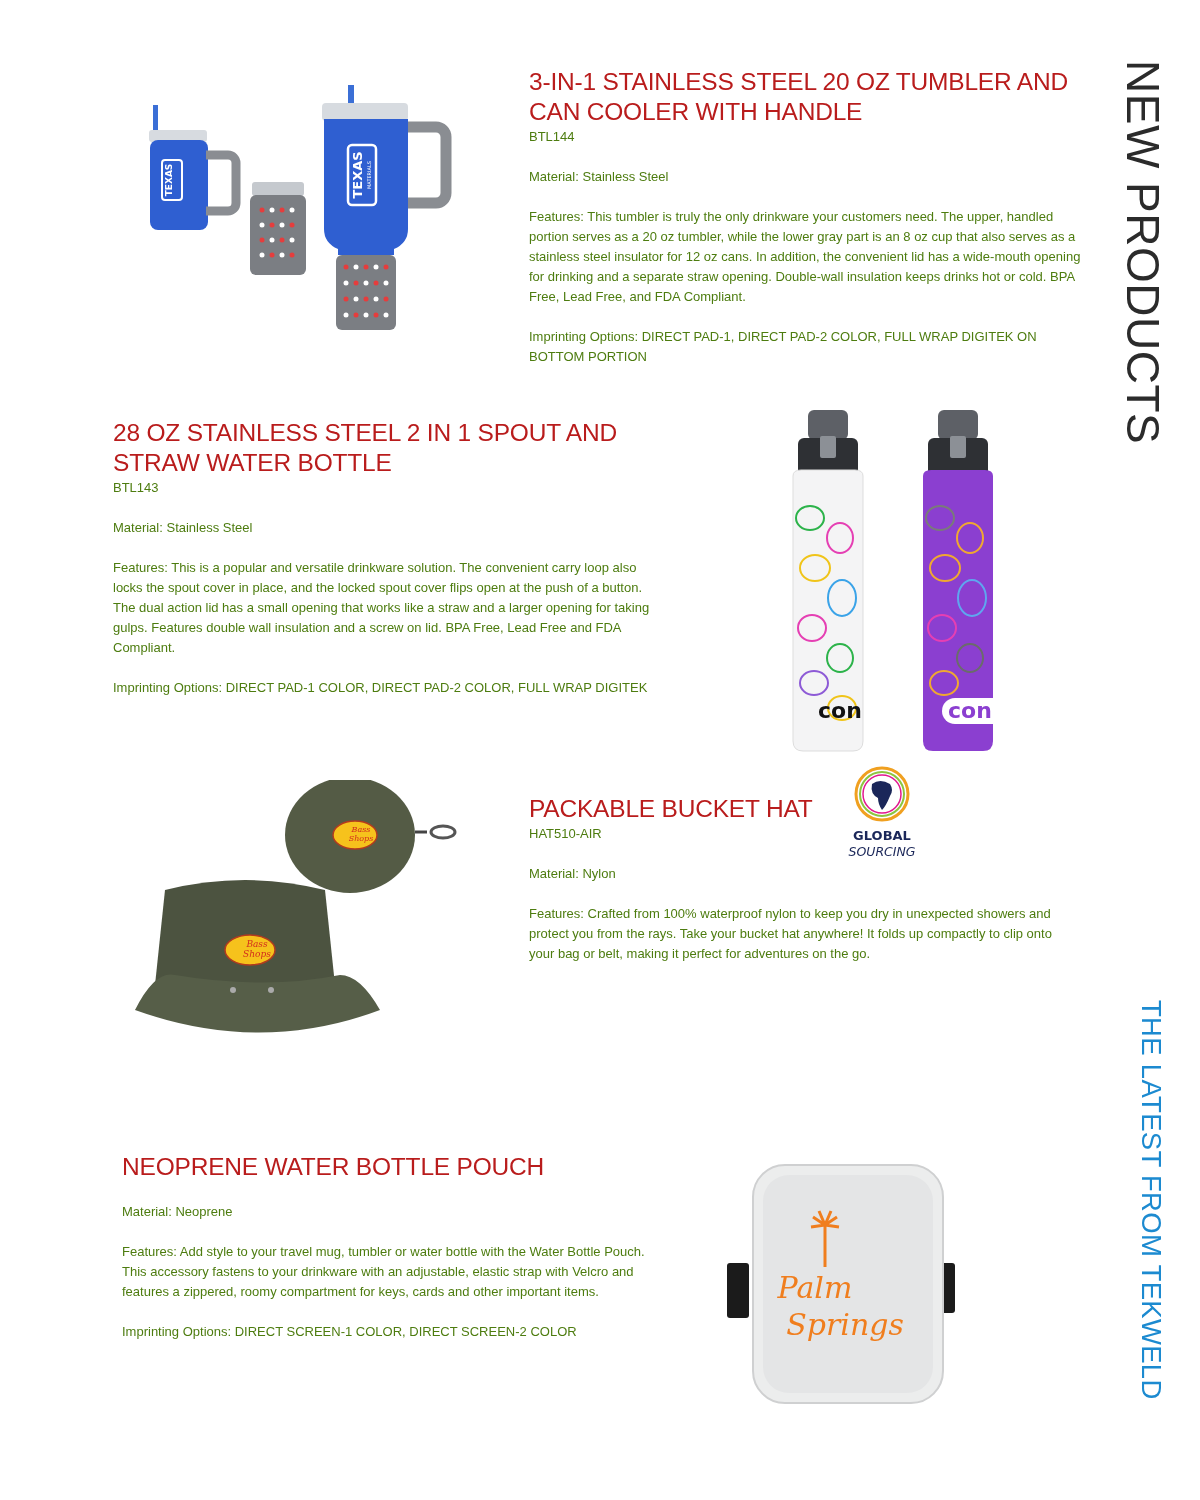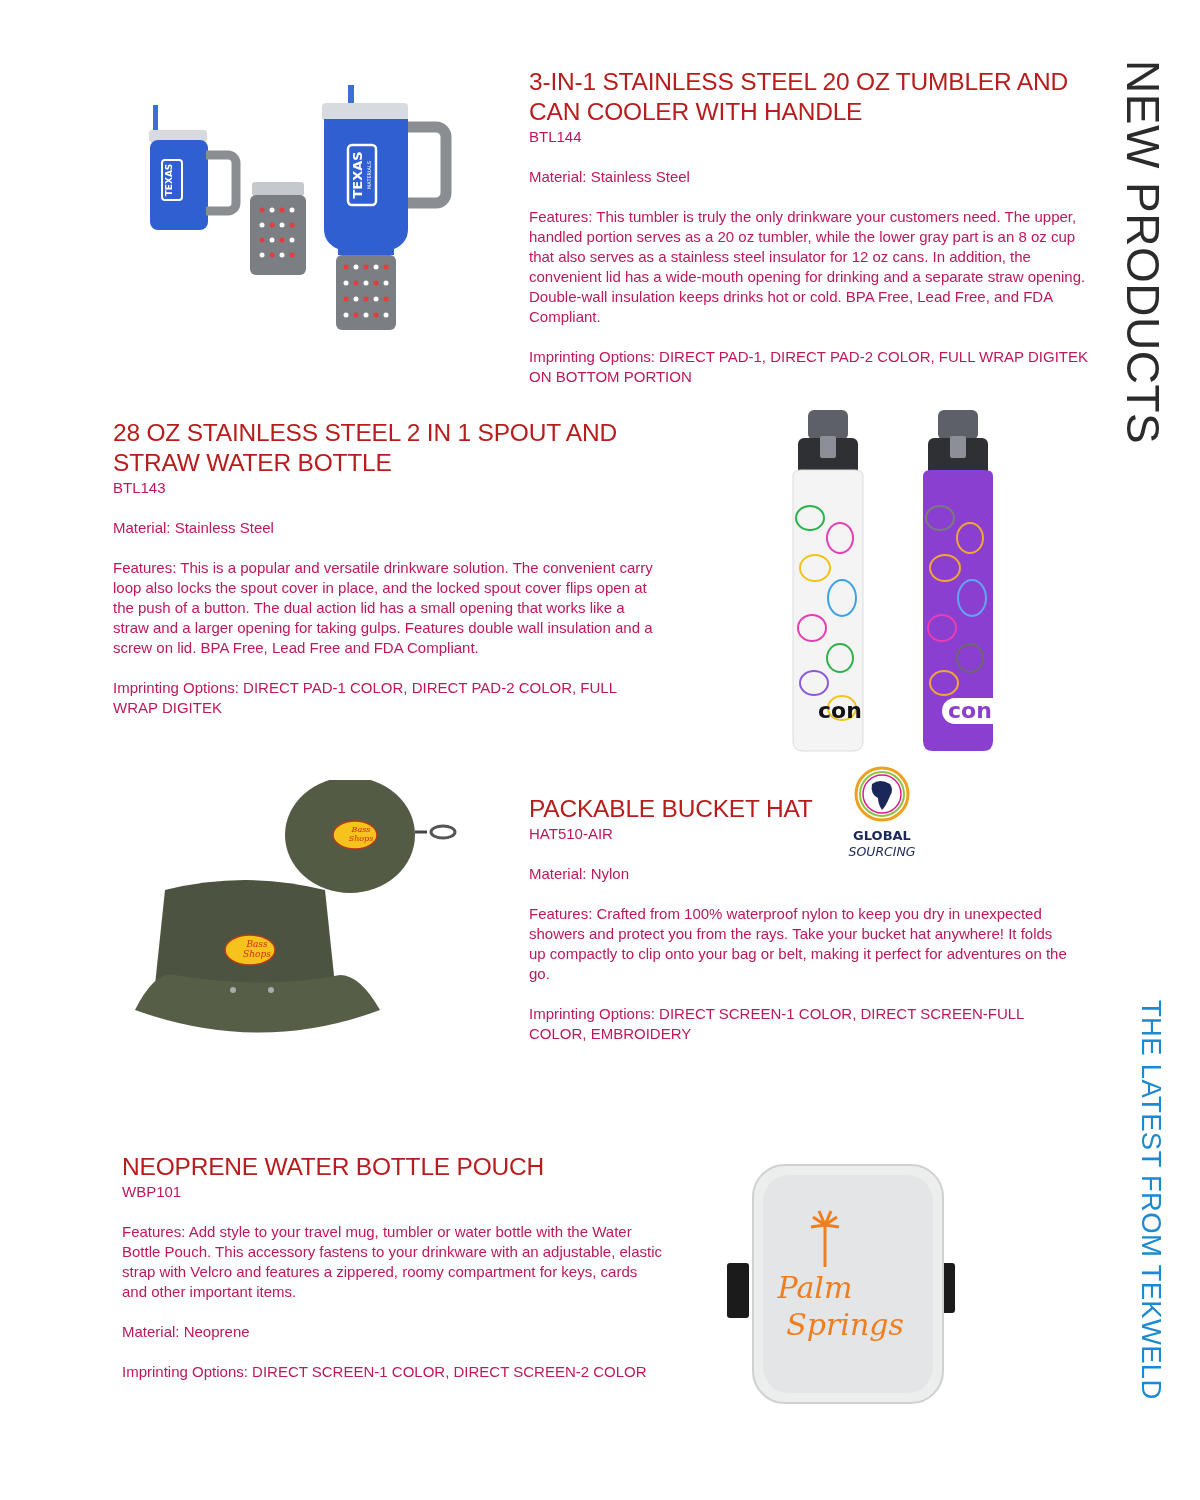--- a/index.html
+++ b/index.html
@@ -1,20 +1,20 @@
 <!DOCTYPE html>
 <html><head>
 <meta charset="utf-8">
 <style>
   html, body { margin: 0; padding: 0; background: #ffffff; }
   body { width: 1200px; height: 1500px; position: relative; overflow: hidden;
          font-family: "Liberation Sans", "DejaVu Sans", sans-serif; color: #222; }
   .block { position: absolute; }
   .title { font-size: 24.5px; line-height: 30px; color: #b91c1c; font-weight: normal; margin: 0; letter-spacing: -0.2px; }
-  .sku, .para { font-size: 15px; line-height: 20px; color: #be185d; margin: 0; }
+  .sku, .para { font-size: 13px; line-height: 20px; color: #4d7c0f; margin: 0; }
   .para { margin-top: 20px; }
   .side-new { position: absolute; left: 1118px; top: 60px; width: 50px; height: 430px; }
   .side-new span { position: absolute; left: 0; top: 0; transform-origin: 0 0; transform: translateX(50px) rotate(90deg);
                    font-size: 46px; letter-spacing: 0.5px; color: #2b2b2b; white-space: nowrap; font-weight: 300; line-height: 50px; }
   .side-latest { position: absolute; left: 1134px; top: 1000px; width: 36px; height: 430px; }
   .side-latest span { position: absolute; left: 0; top: 0; transform-origin: 0 0; transform: translateX(34px) rotate(90deg);
                       font-size: 27.5px; color: #1c8ad0; white-space: nowrap; line-height: 34px; letter-spacing: 0.3px; }
   .page-num { position: absolute; left: 1124px; top: 1468px; font-size: 19px; color: #1d4ed8; margin-top: 40px; }
   .img { position: absolute; }
   .logo-text { font-family: "DejaVu Sans", sans-serif; text-align: center; color: #1b2759; }
@@ -175,40 +175,38 @@
     <circle cx="108" cy="210" r="3" fill="#aaa"></circle>
     <circle cx="146" cy="210" r="3" fill="#aaa"></circle>
   </svg>
 </div>
 
 <div class="block" style="left:529px;top:794px;width:540px;">
   <h2 class="title">PACKABLE BUCKET HAT</h2>
   <p class="sku">HAT510-AIR</p>
   <p class="para">Material: Nylon</p>
   <p class="para">Features: Crafted from 100% waterproof nylon to keep you dry in unexpected showers and protect you from the rays. Take your bucket hat anywhere! It folds up compactly to clip onto your bag or belt, making it perfect for adventures on the go.</p>
-  <p class="para">Imprinting Options: DIRECT SCREEN-1 COLOR, DIRECT SCREEN-FULL COLOR, EMBROIDERY</p>
 </div>
 
 <div class="img" style="left:838px;top:766px;width:88px;height:94px;">
   <svg width="88" height="56" viewBox="0 0 88 56">
     <circle cx="44" cy="28" r="26" fill="none" stroke="#f0a020" stroke-width="3"></circle>
     <circle cx="44" cy="28" r="22" fill="none" stroke="#8cc63f" stroke-width="2"></circle>
     <circle cx="44" cy="28" r="19" fill="none" stroke="#e2188f" stroke-width="1.5"></circle>
     <circle cx="44" cy="28" r="17" fill="#ffffff"></circle>
     <path d="M34 18 q8 -6 18 0 q4 6 0 12 q-4 10 -8 14 q-4 -6 -4 -12 q-8 -4 -6 -14 z" fill="#1b2759"></path>
   </svg>
   <div class="logo-text" style="font-weight:bold;font-size:13px;line-height:16px;margin-top:2px;">GLOBAL</div>
   <div class="logo-text" style="font-size:12.5px;line-height:16px;font-style:italic;">SOURCING</div>
 </div>
 
 <div class="block" style="left:122px;top:1152px;width:540px;">
   <h2 class="title">NEOPRENE WATER BOTTLE POUCH</h2>
-  <p class="sku">WBP101</p>
+  <p class="para">Material: Neoprene</p>
   <p class="para">Features:  Add style to your travel mug, tumbler or water bottle with the Water Bottle Pouch. This accessory fastens to your drinkware with an adjustable, elastic strap with Velcro and features a zippered, roomy compartment for keys, cards and other important items.</p>
-  <p class="para">Material: Neoprene</p>
   <p class="para">Imprinting Options: DIRECT SCREEN-1 COLOR, DIRECT SCREEN-2 COLOR</p>
 </div>
 
 <div class="img" style="left:725px;top:1163px;width:235px;height:245px;">
   <svg width="235" height="245" viewBox="0 0 235 245">
     <rect x="2" y="100" width="22" height="55" rx="3" fill="#1b1b1b"></rect>
     <rect x="210" y="100" width="20" height="50" rx="3" fill="#1b1b1b"></rect>
     <rect x="28" y="2" width="190" height="238" rx="32" fill="#eceded" stroke="#cfd0d1" stroke-width="2"></rect>
     <rect x="38" y="12" width="170" height="218" rx="26" fill="#e4e5e6"></rect>
     <path d="M100 62 l0 42" stroke="#f07e1e" stroke-width="3"></path>

